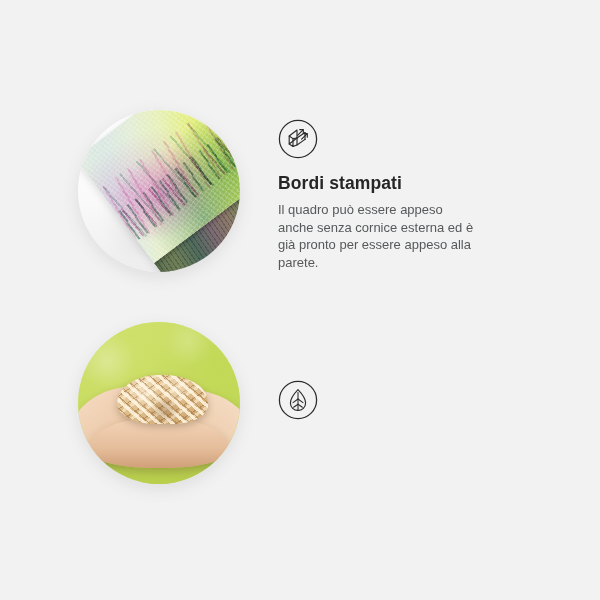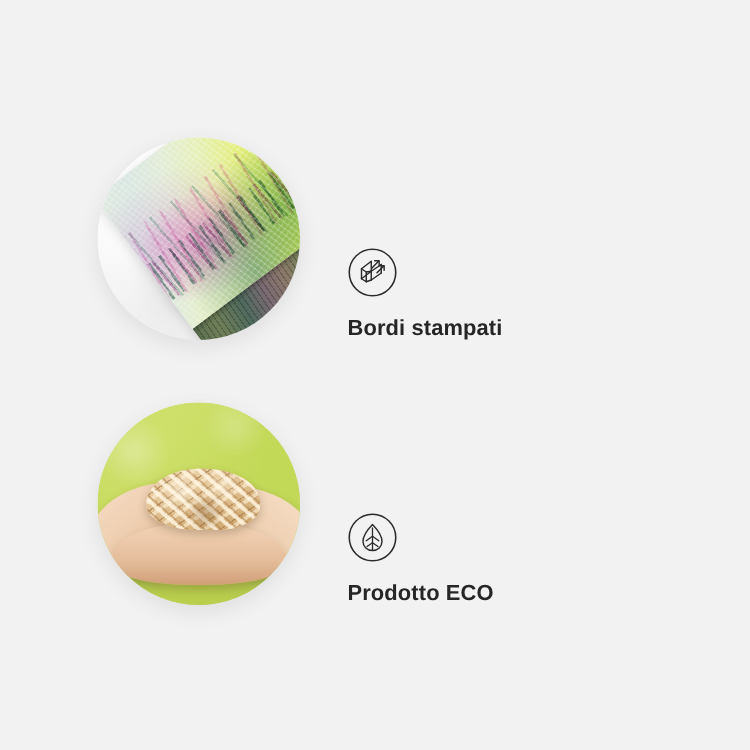--- a/index.html
+++ b/index.html
@@ -21,21 +21,21 @@
     position: absolute;
     inset: 0;
     background: #f2f2f2;
   }
 
   .feature-block {
     position: absolute;
     left: 0;
     width: 520px;
     display: flex;
-    align-items: flex-end;
+    align-items: center;
   }
 
   .feature-block.block-1 { top: 110px; }
   .feature-block.block-2 { top: 322px; }
 
   
   .media-col {
     position: relative;
     width: 278px;
     flex: 0 0 278px;
@@ -333,20 +333,21 @@
           </g>
           <g fill="none" stroke="#2b2b2b" stroke-width="1.15" stroke-linecap="round" stroke-linejoin="round">
             <path d="M19.6 16.4 L25.0 10.8"></path>
             <path d="M21.7 10.6 L25.3 10.6 L25.3 14.2"></path>
             <path d="M23.6 20.2 L29.0 14.8"></path>
             <path d="M25.7 14.6 L29.3 14.6 L29.3 18.2"></path>
           </g>
         </svg>
       </div>
       <h2 class="feature-title">Bordi stampati</h2>
+      <p class="feature-body">Il quadro può essere appeso anche senza cornice esterna ed è già pronto per essere appeso alla parete.</p>
     </div>
   </div>
 
   <div class="feature-block block-2">
 
     <div class="media-col">
       <div class="medallion">
         <div class="eco-photo">
           <div class="palm-shadow"></div>
           <div class="hand-left"></div>
@@ -364,17 +365,16 @@
           <path d="M20 9.6 C25.4 15.2 27.6 19.6 27.6 23.1 C27.6 27.3 24.2 30.4 20 30.4 C15.8 30.4 12.4 27.3 12.4 23.1 C12.4 19.6 14.6 15.2 20 9.6 Z" fill="none" stroke="#2b2b2b" stroke-width="1.15" stroke-linejoin="round"></path>
           <g fill="none" stroke="#2b2b2b" stroke-width="1.05" stroke-linecap="round">
             <path d="M20 12.4 L20 30.2"></path>
             <path d="M20 19.0 L15.0 22.6"></path>
             <path d="M20 19.0 L25.0 22.6"></path>
             <path d="M20 24.2 L15.6 27.2"></path>
             <path d="M20 24.2 L24.4 27.2"></path>
           </g>
         </svg>
       </div>
-      <h2 class="feature-title">Prodotto ECO</h2>
     </div>
   </div>
 
 </div>
 
 </body></html>

